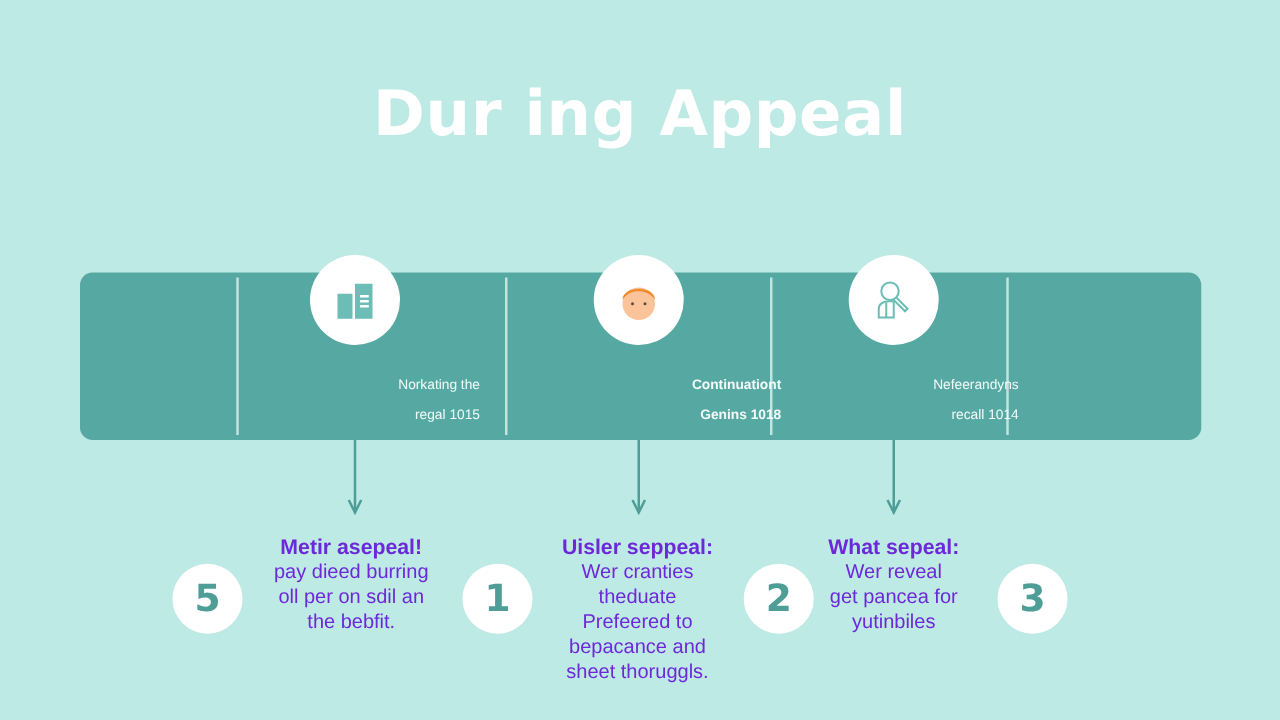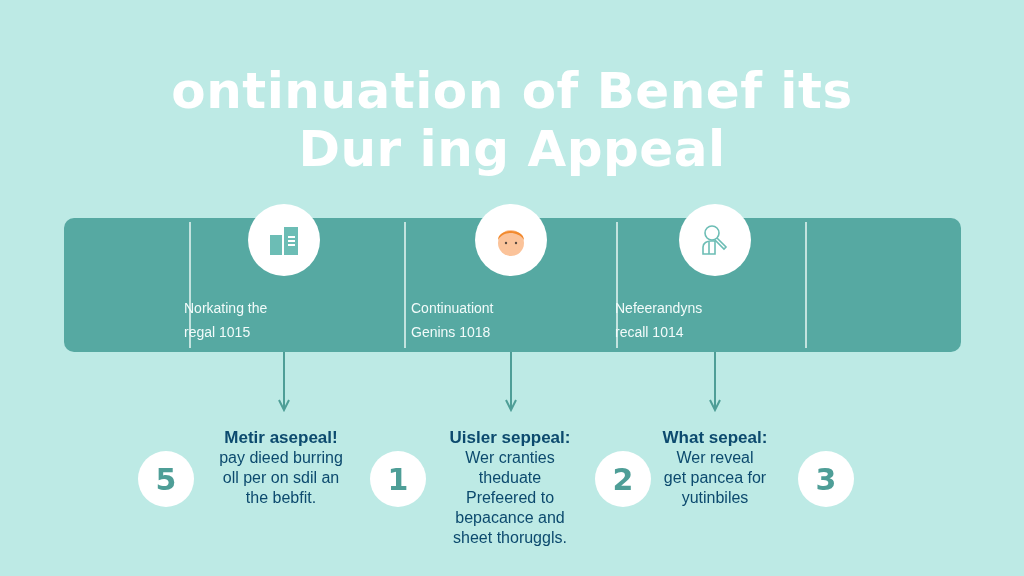--- a/index.html
+++ b/index.html
@@ -19,44 +19,43 @@
   }
   .divider {
     position:absolute; top:4px; width:2px; height:126px; background:#cfe9e6; opacity:0.9;
   }
   .icon-circle {
     position:absolute; width:72px; height:72px; border-radius:50%;
     background:#ffffff; top:-14px;
     display:flex; align-items:center; justify-content:center;
   }
   .card-label {
-    position:absolute; top:78px; width:200px; text-align:left;
-    color:#f2fbfa; font-size:14px; line-height:24px;
+    position:absolute; top:78px; width:200px; text-align:right;
+    color:#f2fbfa; font-size:11px; line-height:24px;
   }
   .arrow {
     position:absolute; top:352px; width:16px; height:60px;
   }
   .step-text {
-    position:absolute; top:428px; text-align:center; color:#0c4a6e;
+    position:absolute; top:428px; text-align:center; color:#6d28d9;
     font-size:16px; line-height:20px;
   }
   .step-text .head { font-weight:bold; font-size:17px; display:block; }
   .step-text .line { display:block; }
   .num-circle {
     position:absolute; width:56px; height:56px; border-radius:50%;
     background:#ffffff; color:#4e9e97; font-weight:bold; font-size:30px;
     display:flex; align-items:center; justify-content:center;
     font-family:"DejaVu Sans", sans-serif;
   }
 </style>
 </head>
 <body>
 
 <div class="title">
-  <div>ontinuation of Benef its</div>
   <div>Dur ing Appeal</div>
 </div>
 
 <div class="panel">
   <div class="divider" style="left:125px;"></div>
   <div class="divider" style="left:340px;"></div>
   <div class="divider" style="left:552px;"></div>
   <div class="divider" style="left:741px;"></div>
 
   <div class="icon-circle" style="left:184px;">
@@ -74,21 +73,21 @@
   </div>
 
   <div class="icon-circle" style="left:411px;">
     <svg width="40" height="40" viewBox="0 0 40 40">
       <circle cx="20" cy="23" r="13" fill="#fbc39a"></circle>
       <path d="M7 20 C7 8, 33 8, 33 20 C30 15, 24 13, 20 13 C15 13, 10 15, 7 20 Z" fill="#f28a2e"></path>
       <circle cx="15" cy="23" r="1.2" fill="#5a4a40"></circle>
       <circle cx="25" cy="23" r="1.2" fill="#5a4a40"></circle>
     </svg>
   </div>
-  <div class="card-label" style="left:347px;">
+  <div class="card-label" style="left:361px;font-weight:bold;">
     <div>Continuationt</div>
     <div>Genins 1018</div>
   </div>
 
   <div class="icon-circle" style="left:615px;">
     <svg width="40" height="40" viewBox="0 0 40 40" fill="none" stroke="#6cbdb5" stroke-width="1.6">
       <circle cx="17" cy="13" r="7"></circle>
       <path d="M22 18 L31 27 L29 29 L20 20"></path>
       <path d="M8 34 L8 27 C8 23, 12 21, 16 21 L20 21 L20 34 Z"></path>
       <path d="M14 22 L14 34"></path>

